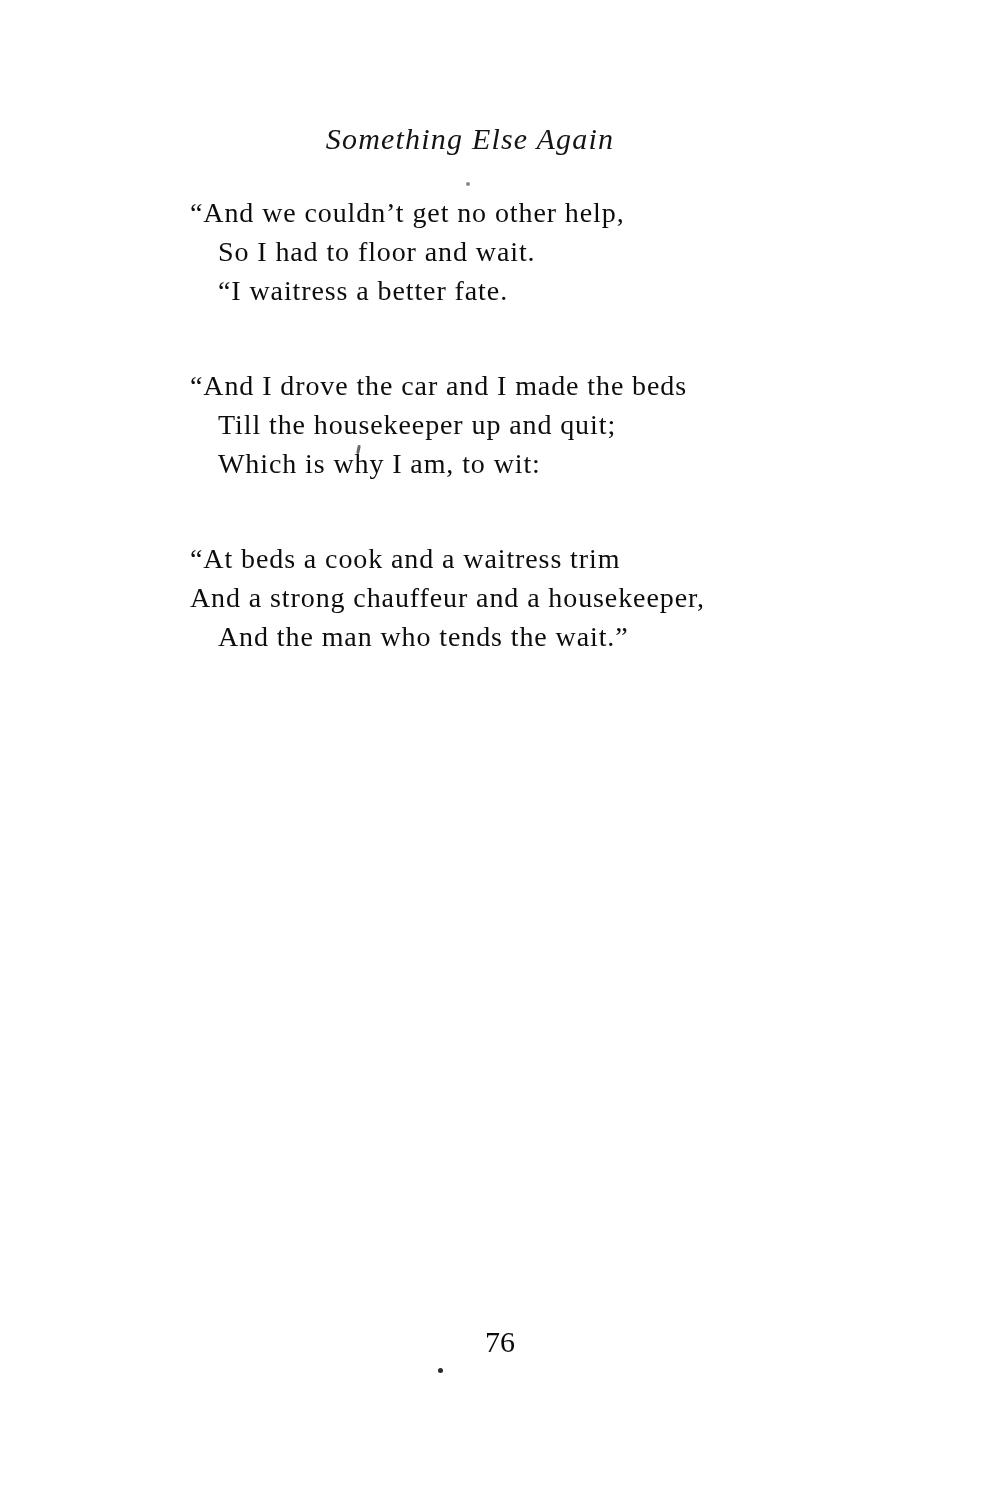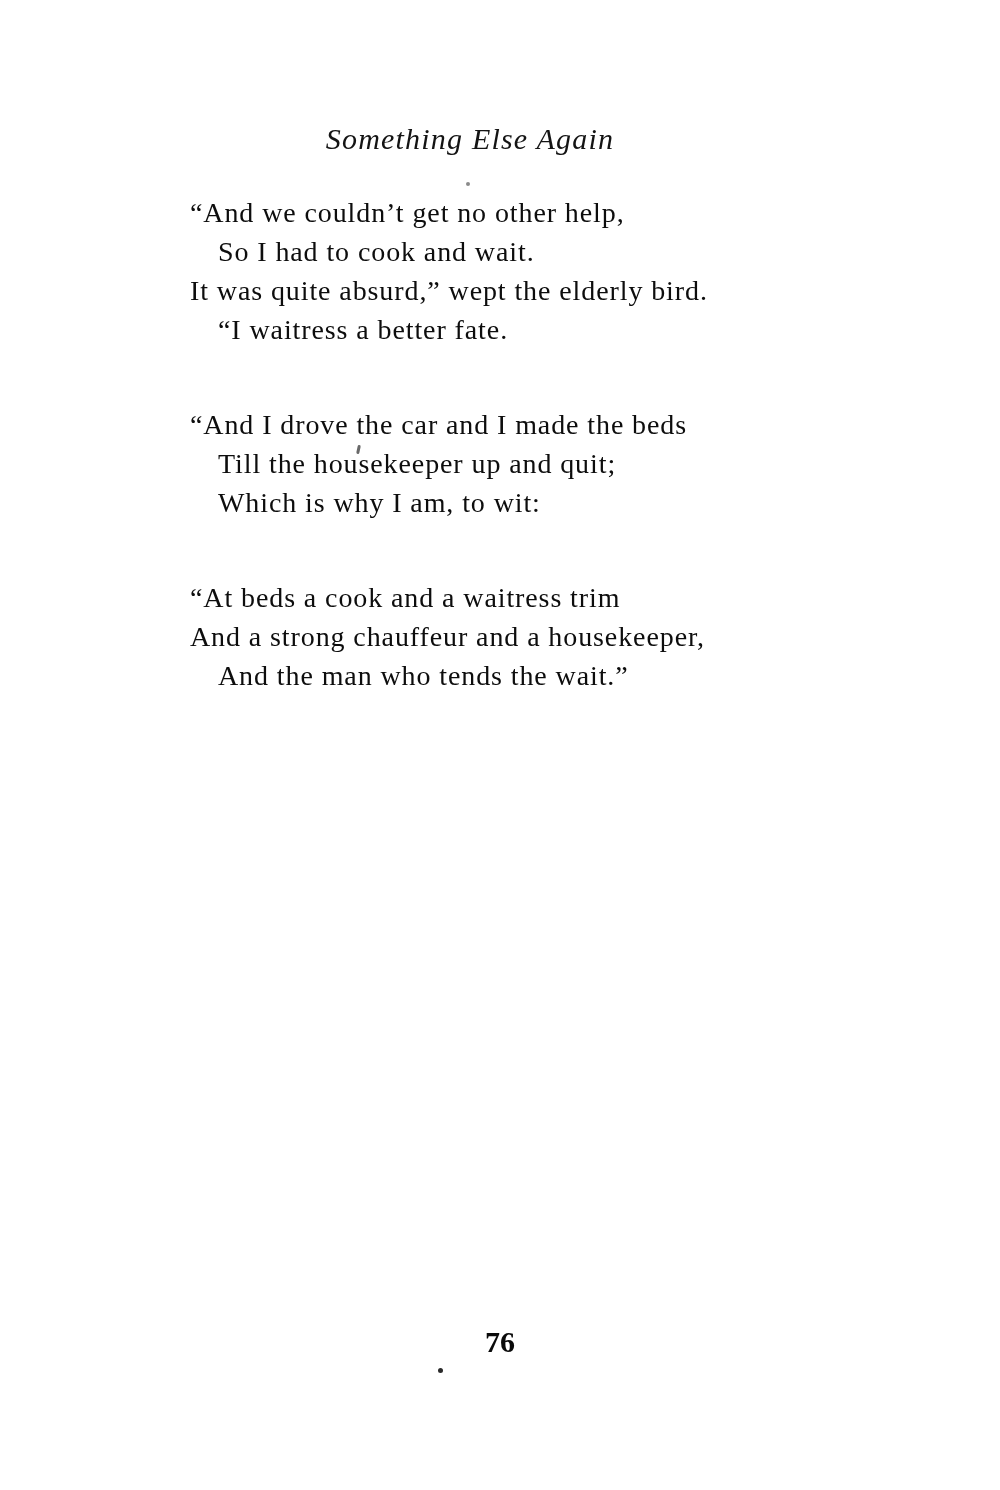--- a/index.html
+++ b/index.html
@@ -59,21 +59,21 @@
   
   .line { text-rendering: optimizeLegibility; }
 
   .folio {
     position: absolute;
     top: 1325px;
     left: 0;
     width: 1000px;
     text-align: center;
     font-size: 30px;
-    font-weight: bold;
+    font-weight: normal;
     letter-spacing: 0px;
     color: #0a0a0a;
   }
 
   .speck {
     position: absolute;
     background: #2a2a2a;
     border-radius: 50%;
   }
   .speck-a { left: 438px; top: 1368px; width: 5px; height: 5px; }
@@ -84,22 +84,21 @@
 <body>
 
 <div class="page">
 
   <div class="running-head">Something Else Again</div>
 
   <div class="poem">
 
     <div class="stanza">
       <div class="line indent-0">“And we couldn’t get no other help,</div>
-      <div class="line indent-1">So I had to cook and wait.</div>
-      <div class="line indent-0">It was quite absurd,” wept the elderly bird.</div>
+      <div class="line indent-1">So I had to floor and wait.</div>
       <div class="line indent-1">“I waitress a better fate.</div>
     </div>
 
     <div class="stanza">
       <div class="line indent-0">“And I drove the car and I made the beds</div>
       <div class="line indent-1">Till the housekeeper up and quit;</div>
       <div class="line indent-1">Which is why I am, to wit:</div>
     </div>
 
     <div class="stanza">

